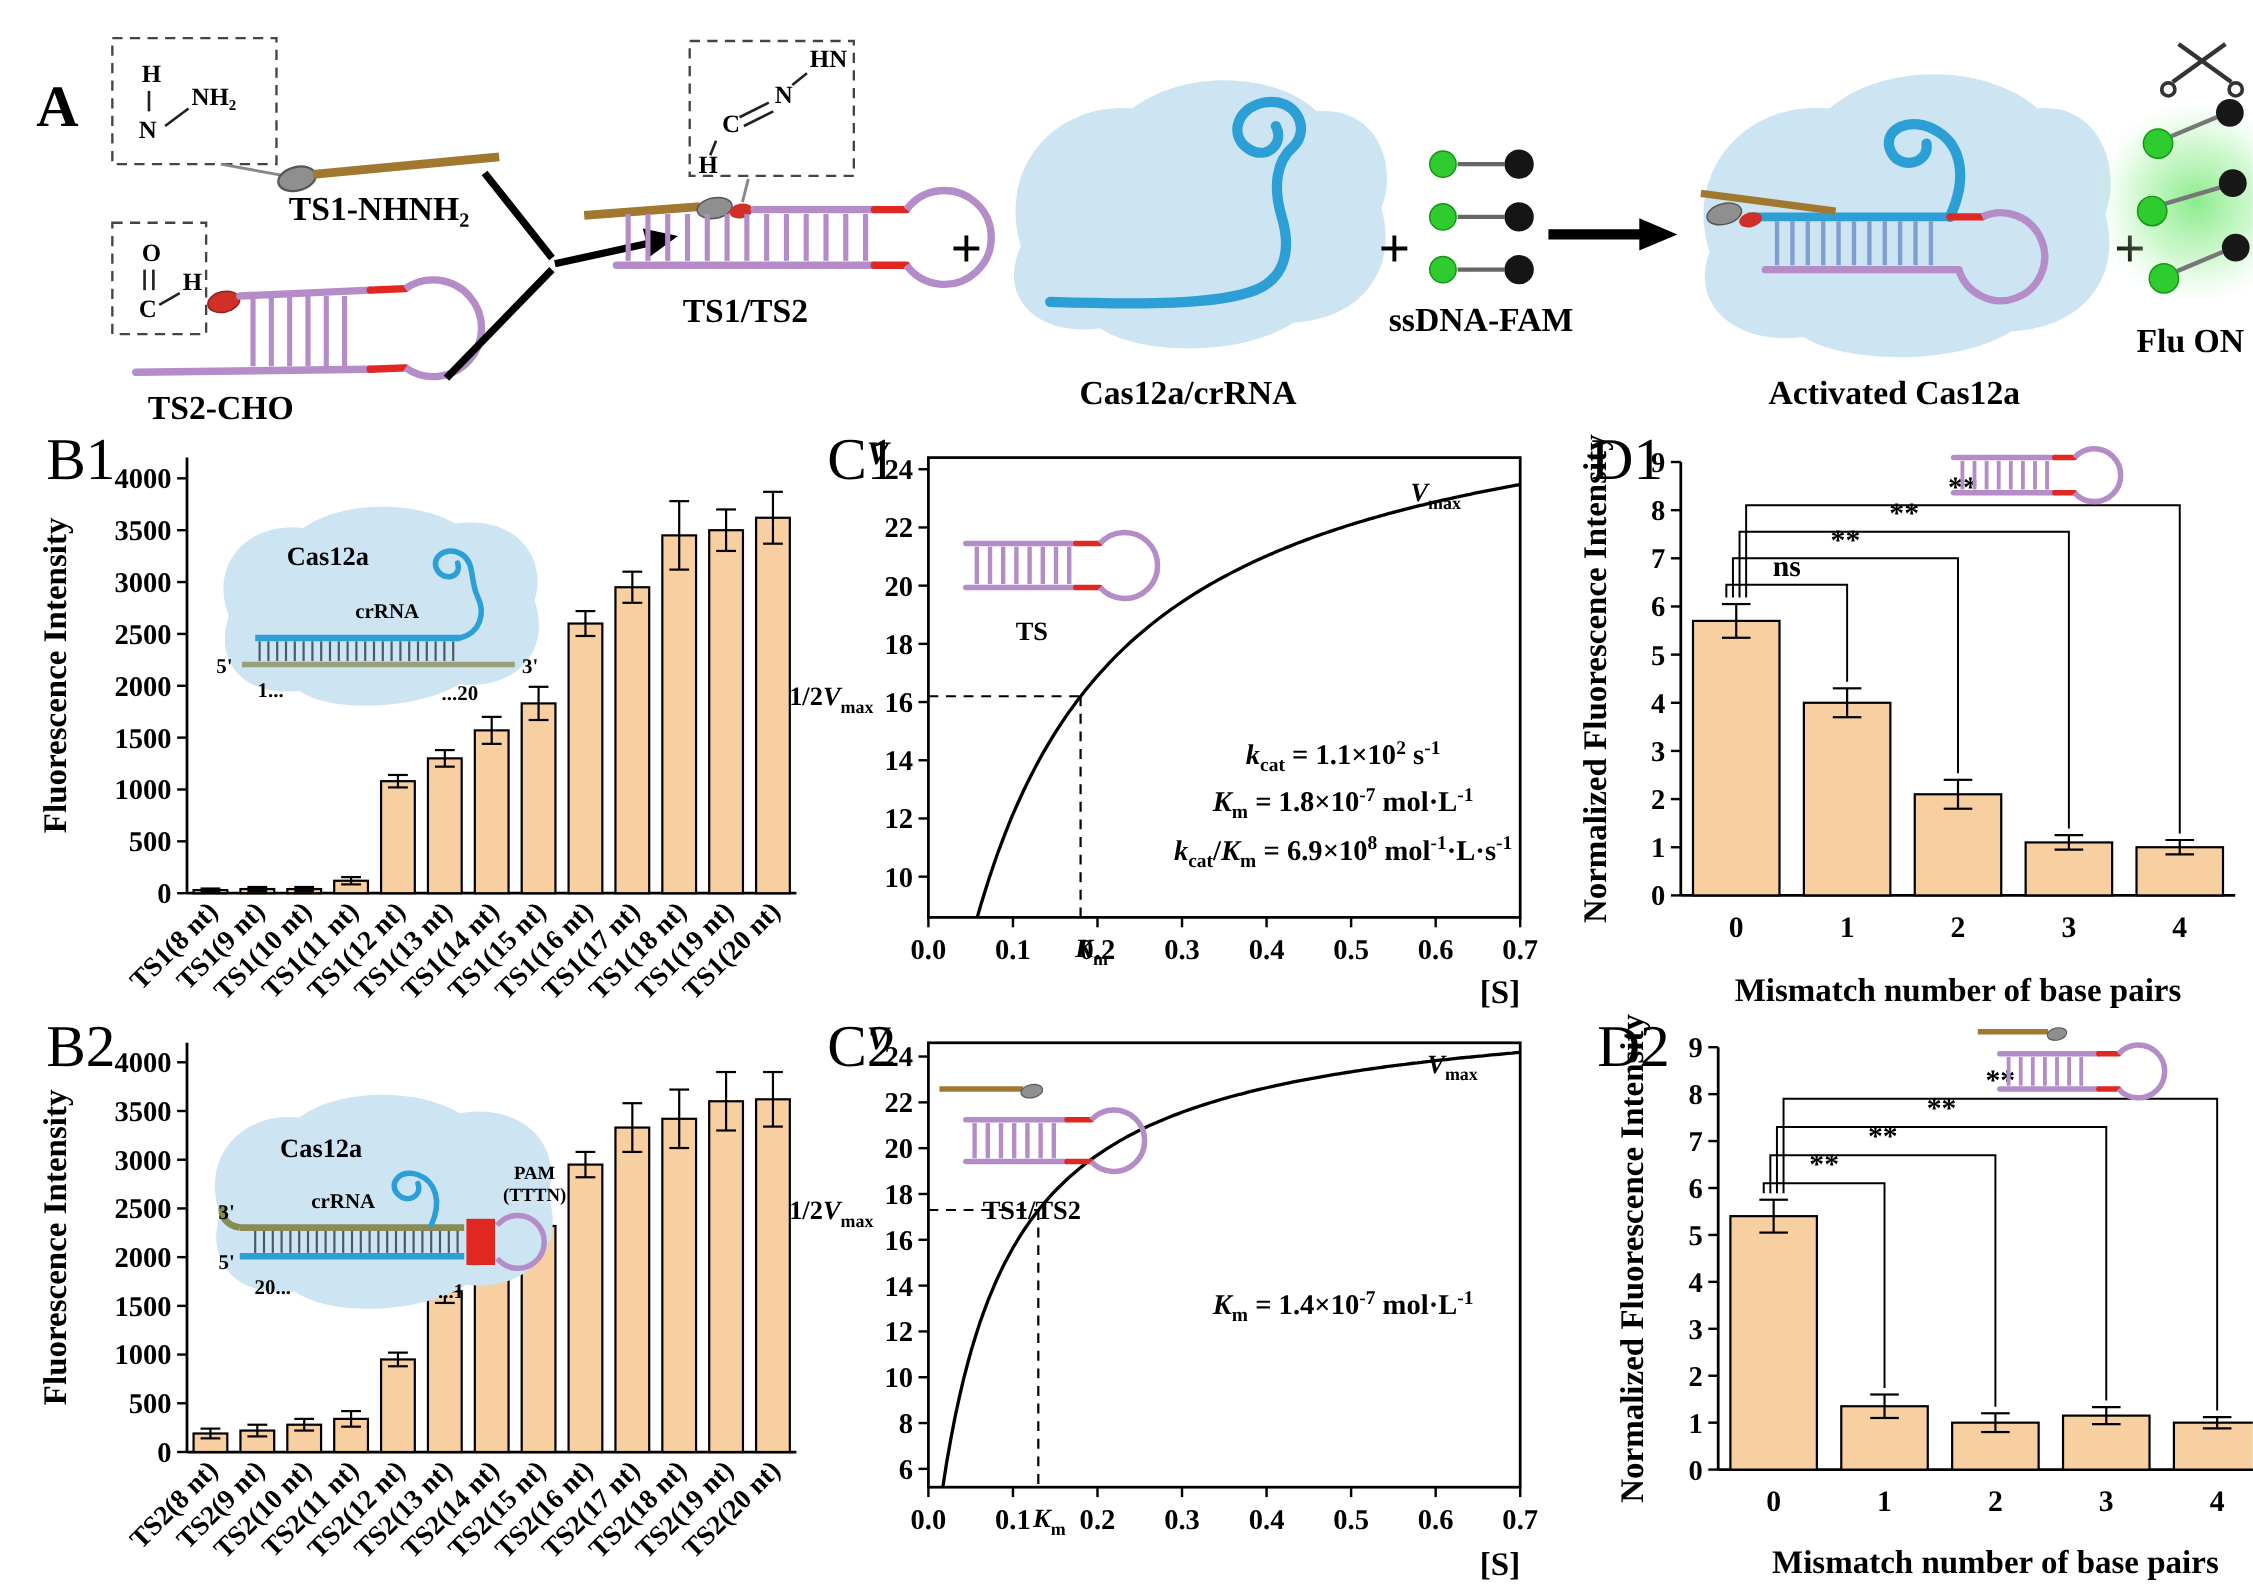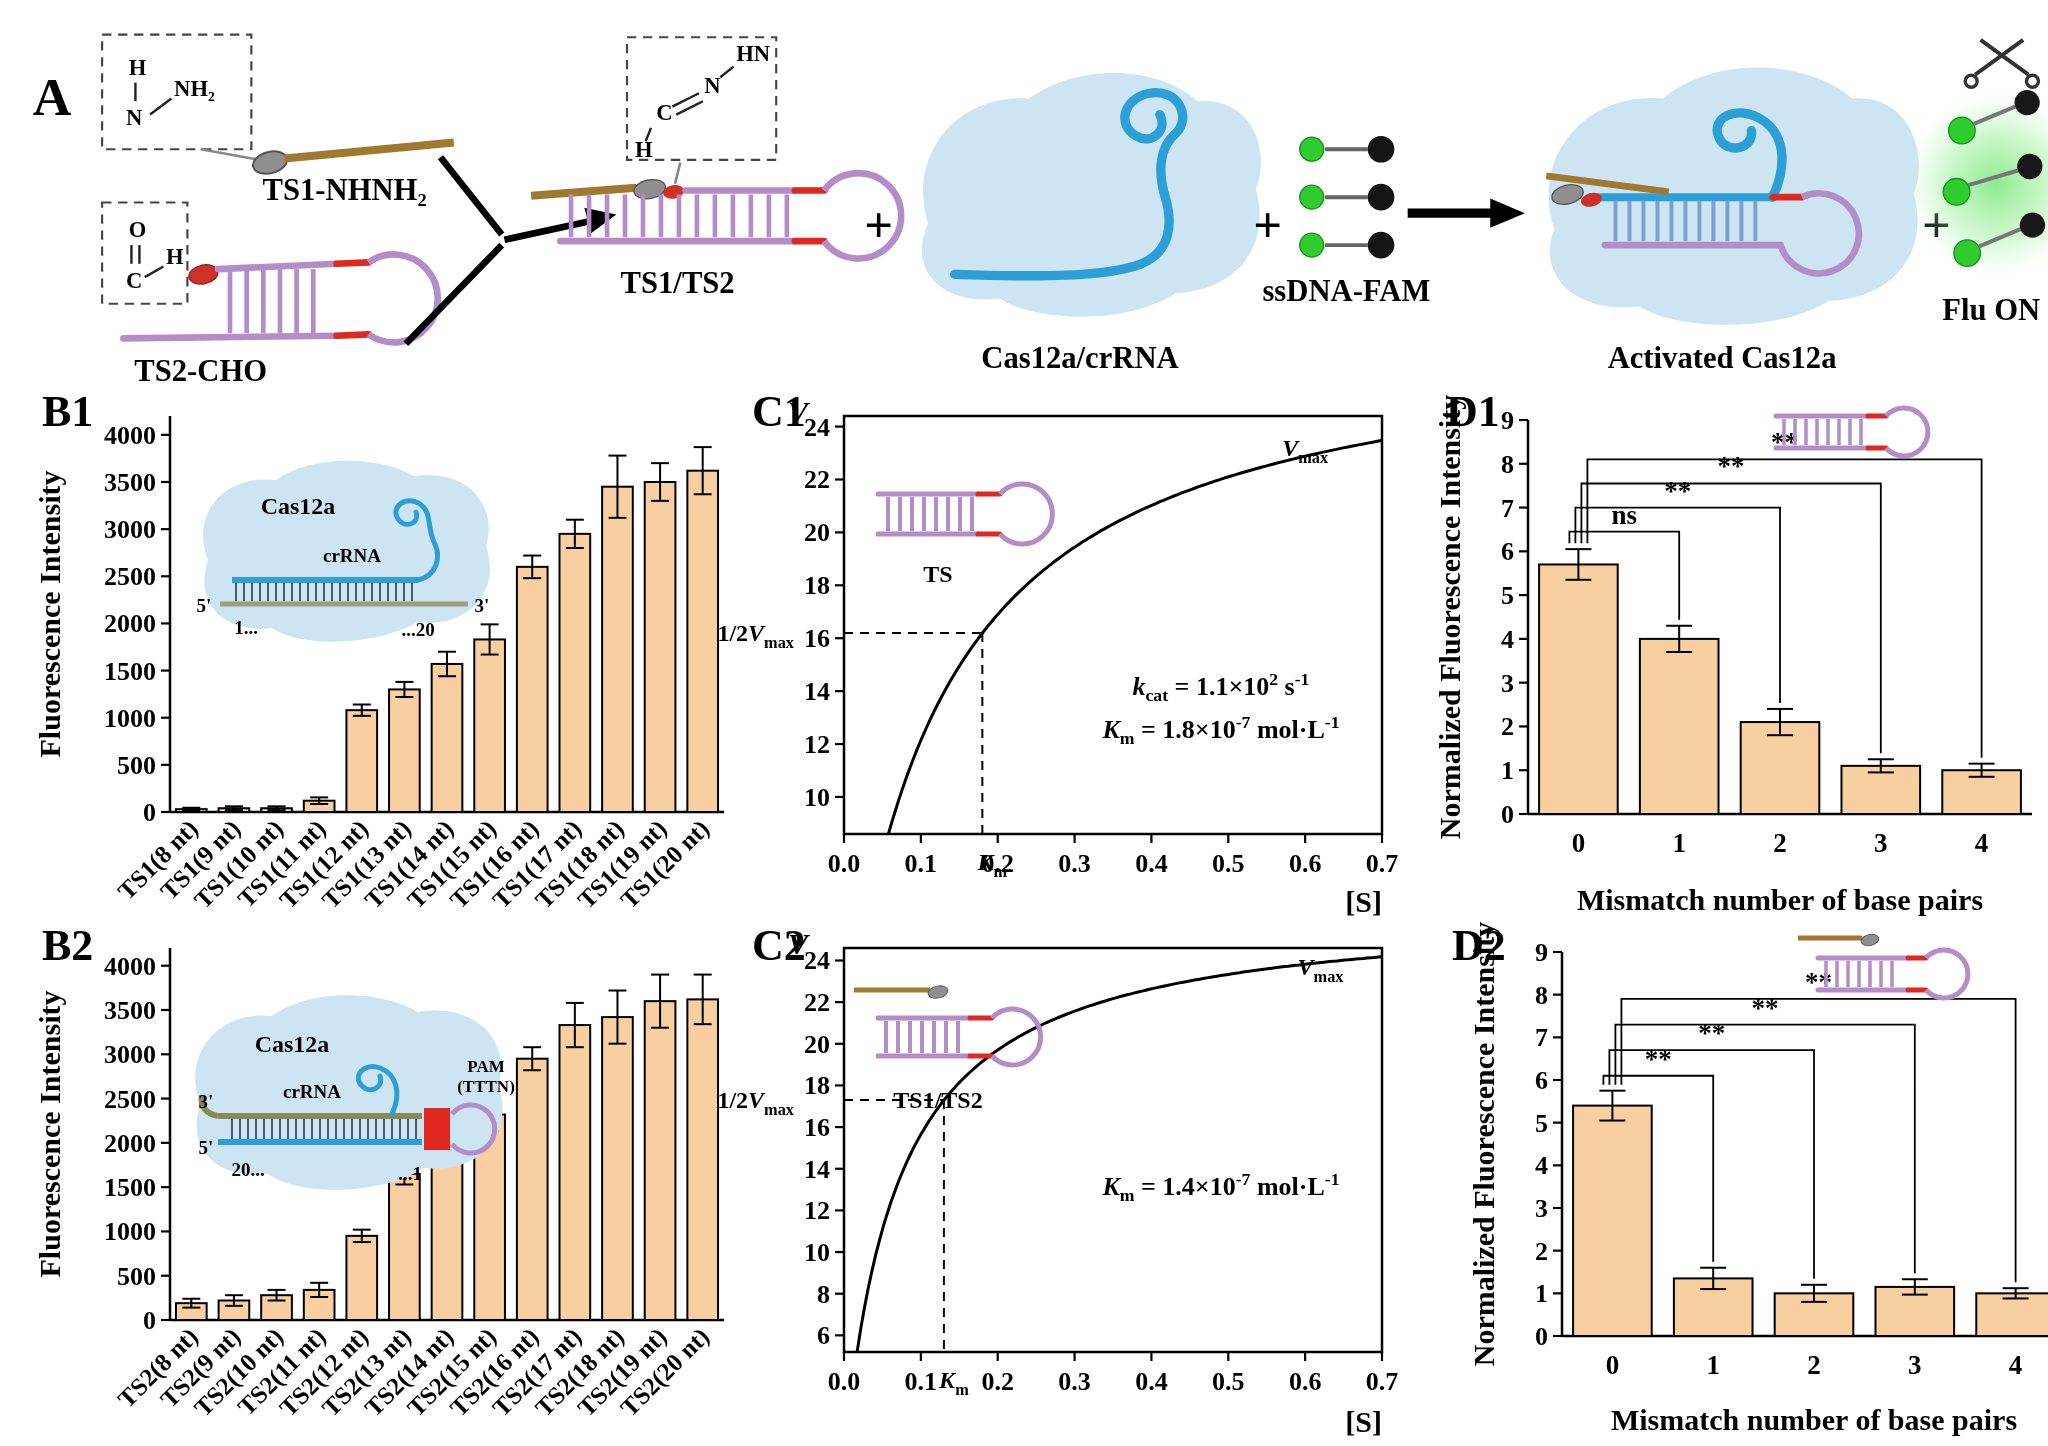--- a/index.html
+++ b/index.html
@@ -1,21 +1,21 @@
 <!DOCTYPE html>
 <html><head>
 <meta charset="utf-8">
 <style>
   html,body{margin:0;padding:0;}
   body{width:2048px;height:1446px;background:#fff;position:relative;overflow:hidden;
        font-family:"Liberation Serif","DejaVu Serif",serif;color:#000;}
   svg{overflow:visible;}
   svg text{font-family:"Liberation Serif","DejaVu Serif",serif;fill:#000;}
   .panel{position:absolute;}
-  .panel-label{position:absolute;font-weight:bold;font-size:44px;}
+  .panel-label{position:absolute;font-weight:normal;font-size:54px;}
   .chart{position:absolute;left:0;top:0;right:0;bottom:0;}
   .inset{position:absolute;}
   .tick{font-weight:bold;font-size:26px;}
   .cat{font-weight:bold;font-size:25px;}
   .catd{font-weight:bold;font-size:27px;}
   .axis-label{font-weight:bold;font-size:30px;}
   .sig{font-weight:bold;font-size:27px;}
   .anno{font-weight:bold;font-size:24px;}
   .kinetics{position:absolute;font-size:26px;font-weight:bold;text-align:center;line-height:1.55;}
   .kinetics div{white-space:nowrap;text-align:center;}
@@ -533,20 +533,21 @@
     <line x1="18" y1="38" x2="118" y2="38" class="prail"></line>
     <line x1="118" y1="38" x2="140" y2="38" class="rseg"></line>
     <line x1="18" y1="78" x2="118" y2="78" class="prail"></line>
     <line x1="118" y1="78" x2="140" y2="78" class="rseg"></line>
     <path d="M140,38 A30 30 0 1 1 140,78" class="ploop"></path>
     <text class="ins-t1" x="78" y="126" text-anchor="middle">TS</text>
   </svg>
   <div class="kinetics" style="left:298px;top:276px;width:350px;">
     <div><i>k</i><sub>cat</sub> = 1.1×10<sup>2</sup> s<sup>-1</sup></div>
     <div><i>K</i><sub>m</sub> = 1.8×10<sup>-7</sup> mol·L<sup>-1</sup></div>
+    <div><i>k</i><sub>cat</sub>/<i>K</i><sub>m</sub> = 6.9×10<sup>8</sup> mol<sup>-1</sup>·L·s<sup>-1</sup></div>
   </div>
 </div>
 
 <div class="panel" style="left:748px;top:926px;width:656px;height:518px;">
   <div class="panel-label" style="left:4px;top:-6px;">C2</div>
   <div class="chart"><svg width="656" height="518">
         <rect x="96" y="22" width="538" height="404" fill="none" stroke="#000" stroke-width="2.5"></rect>
         <line x1="87" y1="409.340206185567" x2="96" y2="409.340206185567" stroke="#000" stroke-width="2.2"></line>
         <text x="82" y="418.340206185567" text-anchor="end" class="tick">6</text>
         <line x1="87" y1="367.69072164948454" x2="96" y2="367.69072164948454" stroke="#000" stroke-width="2.2"></line>

